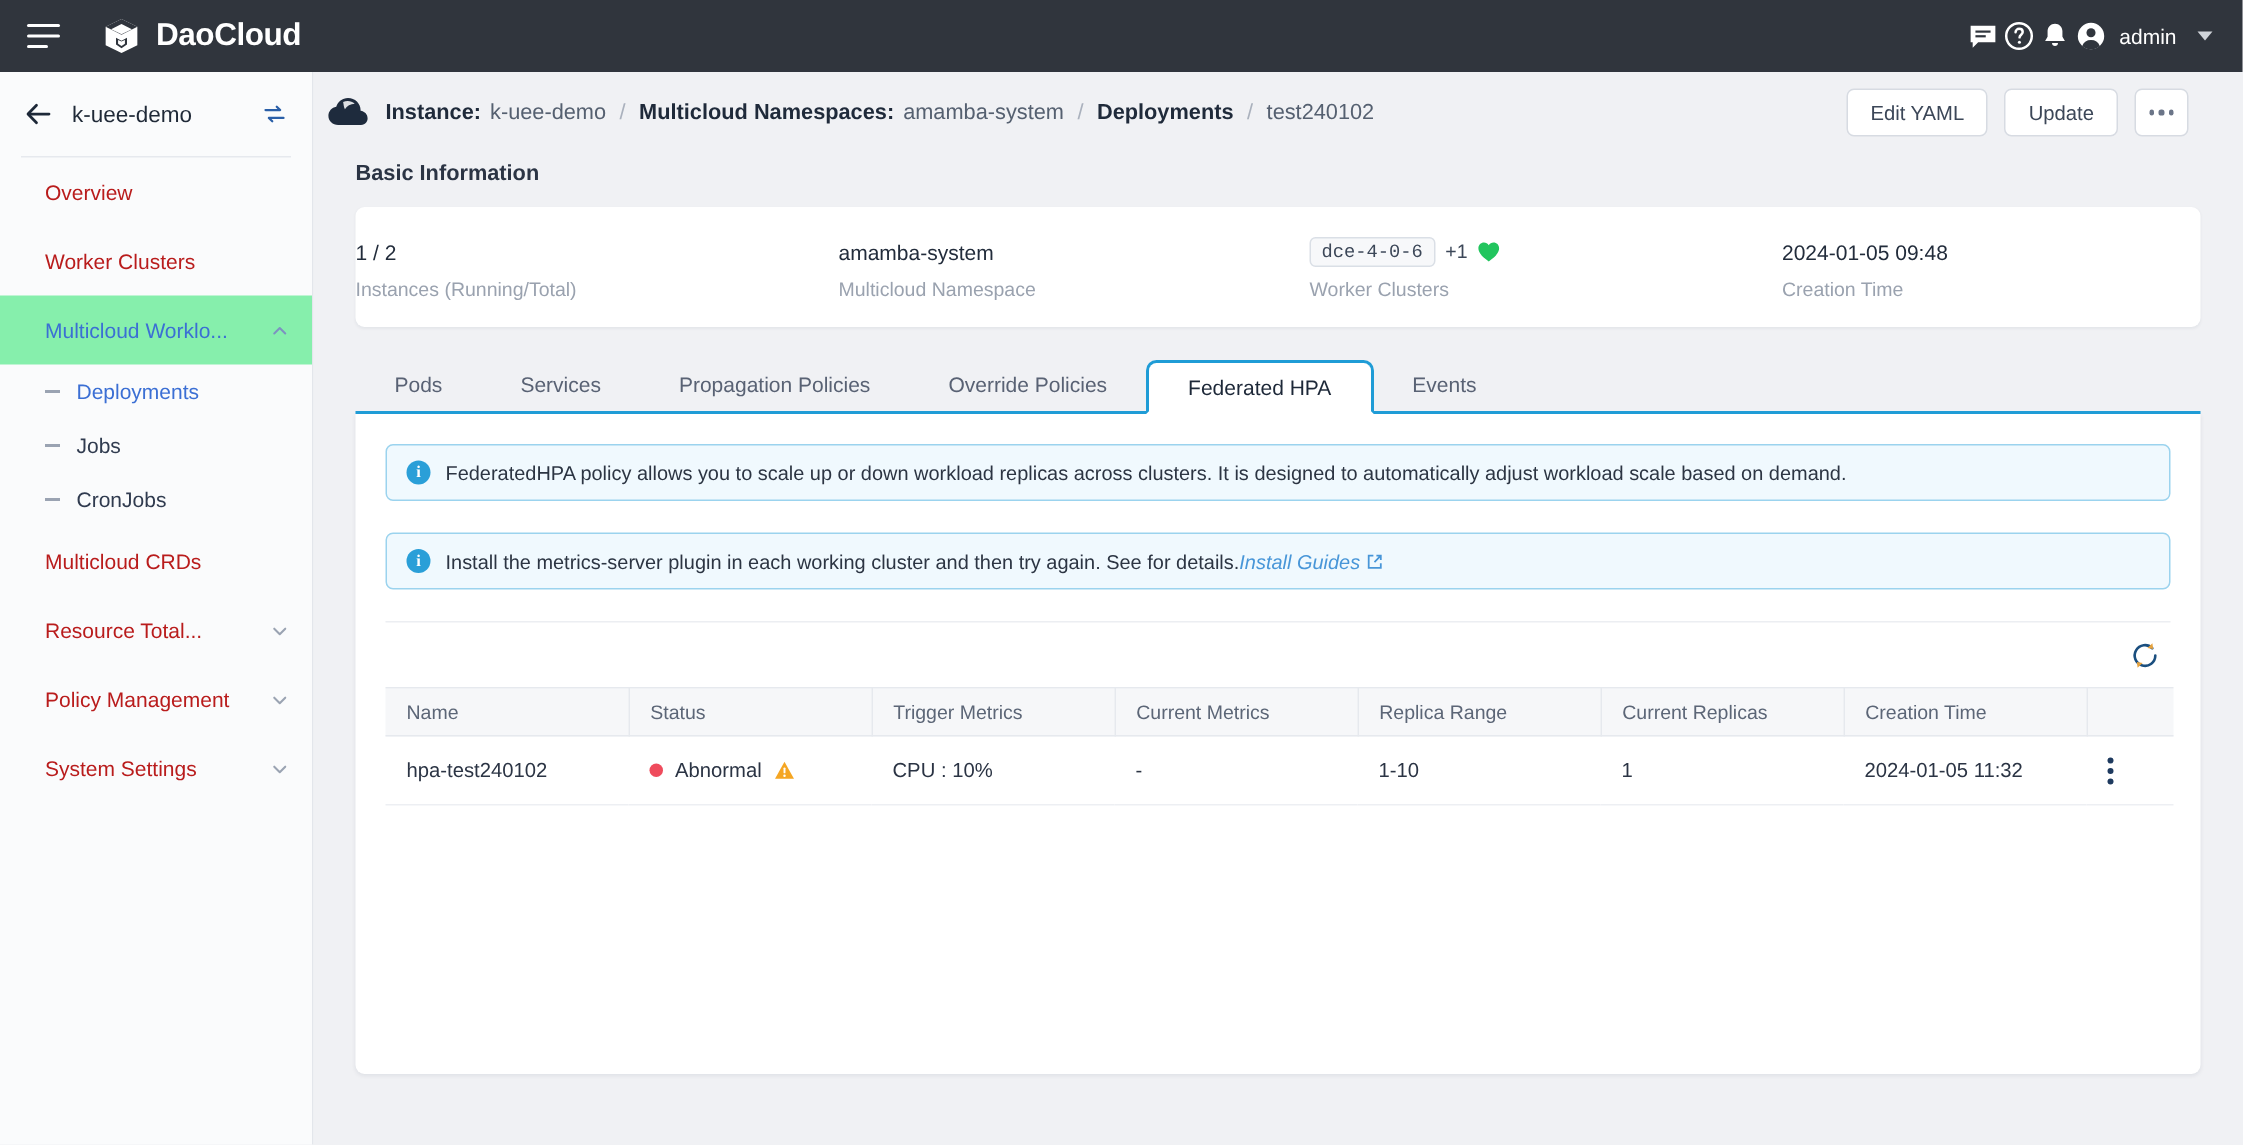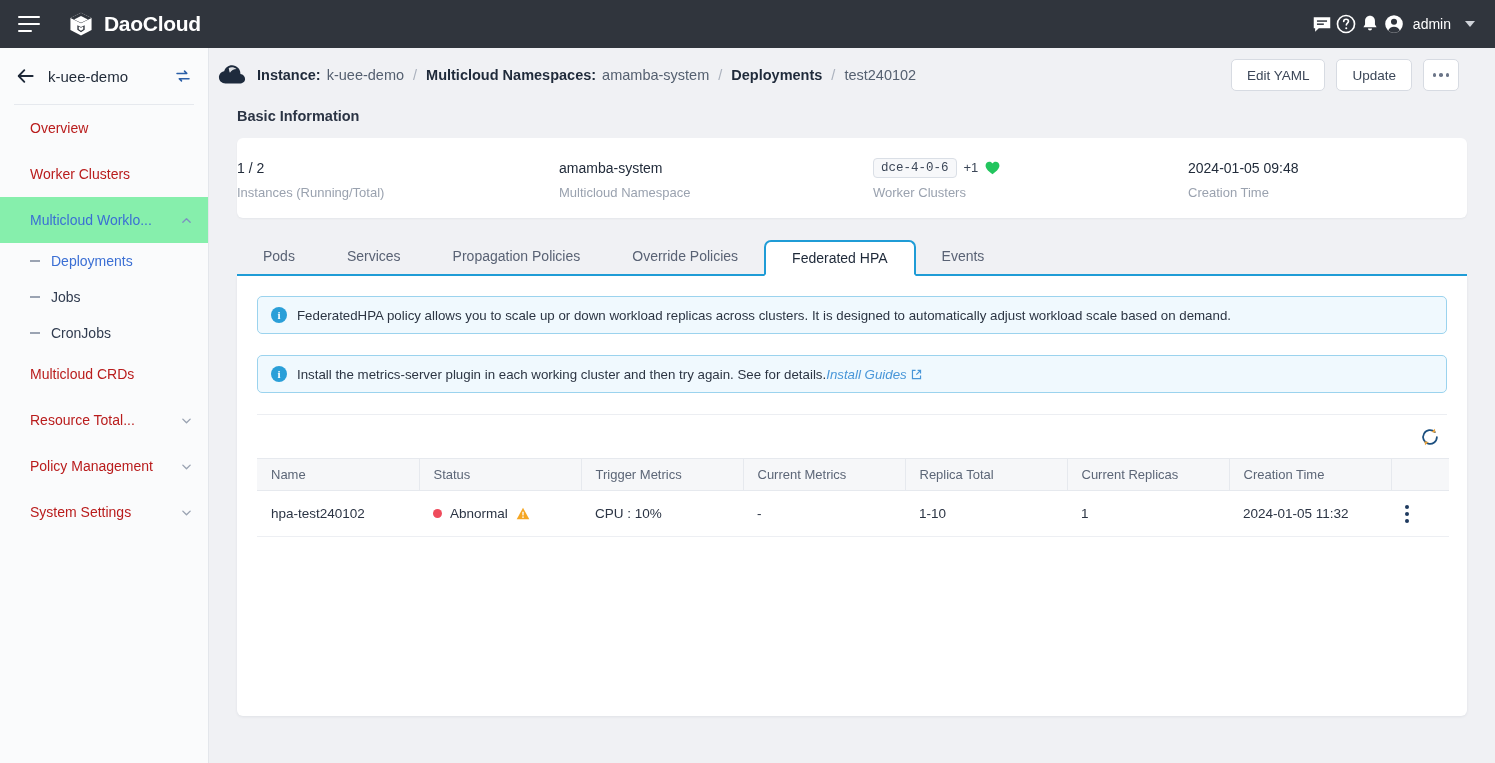--- a/index.html
+++ b/index.html
@@ -420,21 +420,21 @@
         </svg>
       </div>
 
       <table>
         <thead>
           <tr>
             <th class="c-name">Name</th>
             <th class="c-status">Status</th>
             <th class="c-trigger">Trigger Metrics</th>
             <th class="c-curmetric">Current Metrics</th>
-            <th class="c-range">Replica Total</th>
+            <th class="c-range">Replica Range</th>
             <th class="c-replicas">Current Replicas</th>
             <th class="c-created">Creation Time</th>
             <th class="c-actions"></th>
           </tr>
         </thead>
         <tbody>
           <tr>
             <td>hpa-test240102</td>
             <td>
               <span class="status-cell">

